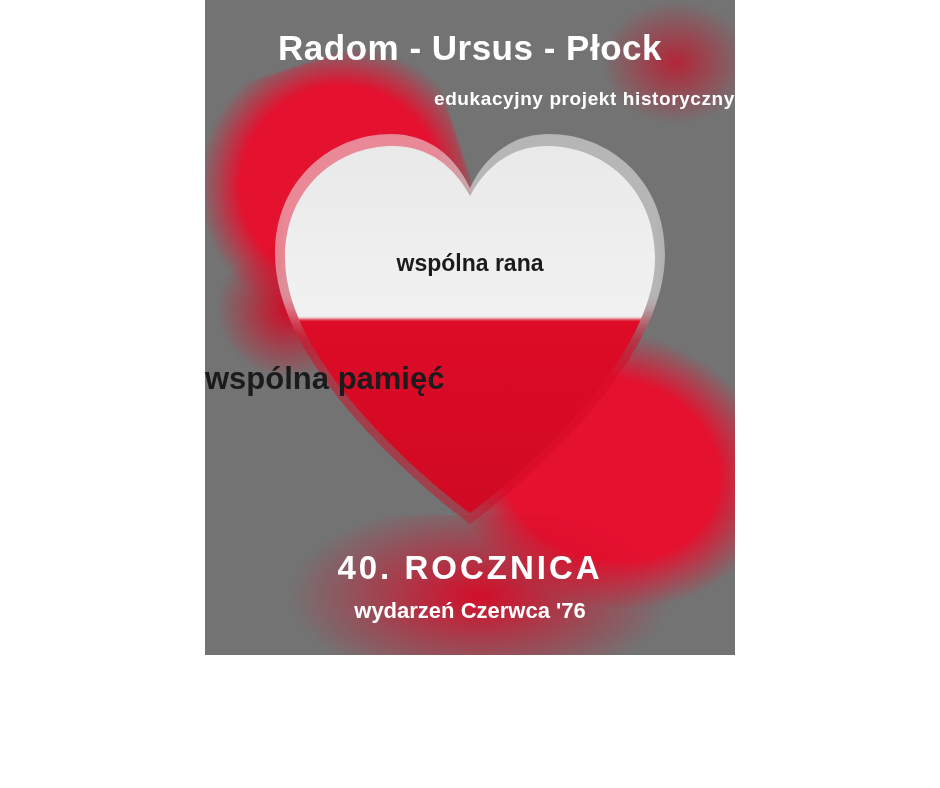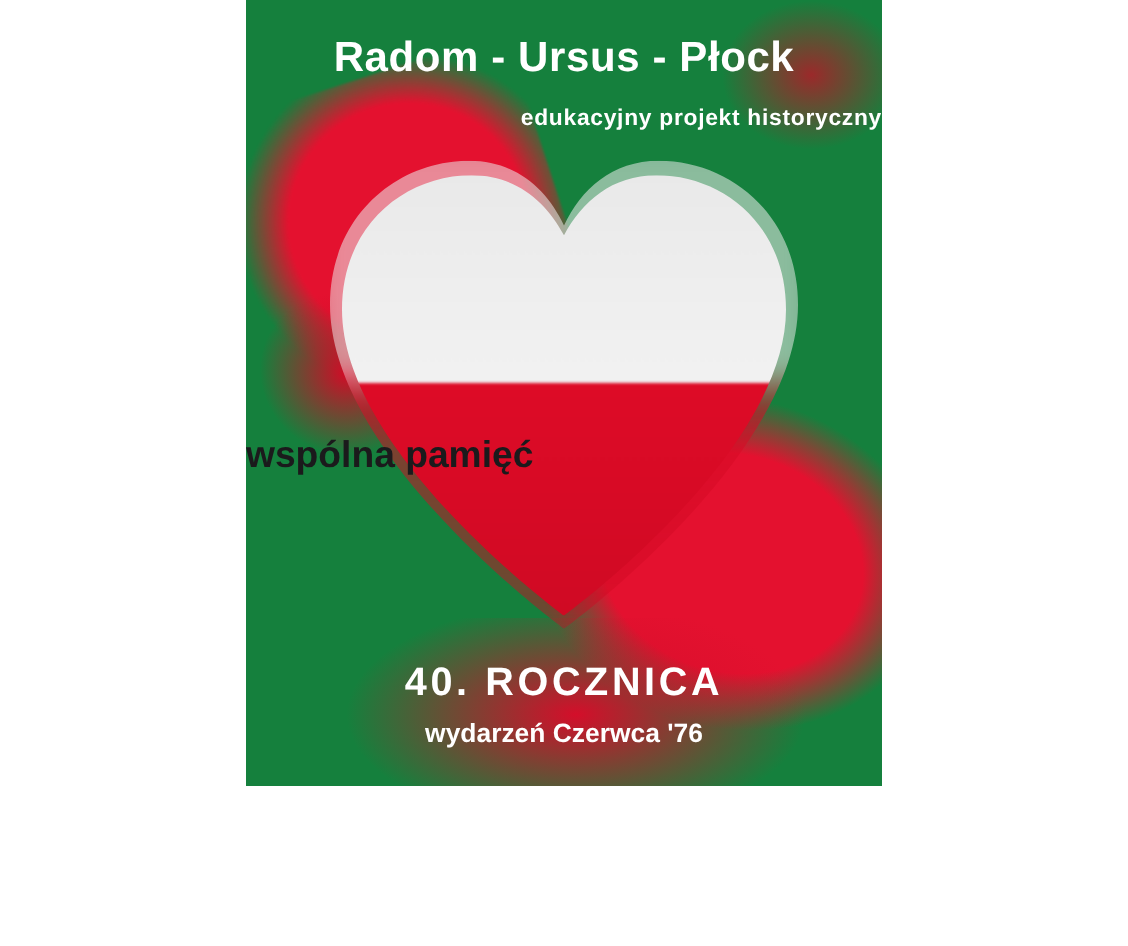--- a/index.html
+++ b/index.html
@@ -22,21 +22,21 @@
     overflow: hidden;
   }
 
   
   .poster-art {
     position: absolute;
     left: 205px;
     top: 0;
     width: 530px;
     height: 655px;
-    background: #15803d;
+    background: #737373;
     overflow: hidden;
     text-decoration: underline;
   }
 
   
   .red-stroke-left {
     position: absolute;
     left: -60px;
     top: 70px;
     width: 330px;
@@ -198,20 +198,21 @@
     <div class="red-stroke-right"></div>
     <div class="red-stroke-bottom"></div>
 
     <div class="heart-wrap">
       <div class="heart-soft"></div>
       <div class="heart"></div>
     </div>
 
     <div class="title">Radom - Ursus - Płock</div>
     <div class="subtitle">edukacyjny projekt historyczny</div>
+    <div class="heart-line-1">wspólna rana</div>
     <div class="heart-line-2">wspólna pamięć</div>
     <div class="anniversary">40. ROCZNICA</div>
     <div class="anniversary-sub">wydarzeń Czerwca '76</div>
   </div>
 
   <div class="footer">
 
     
     
     

